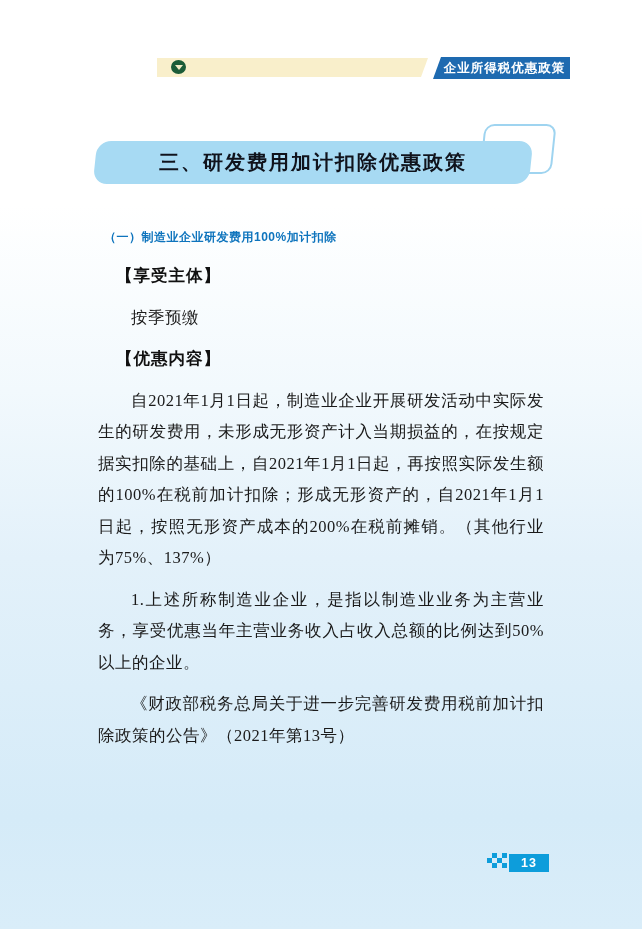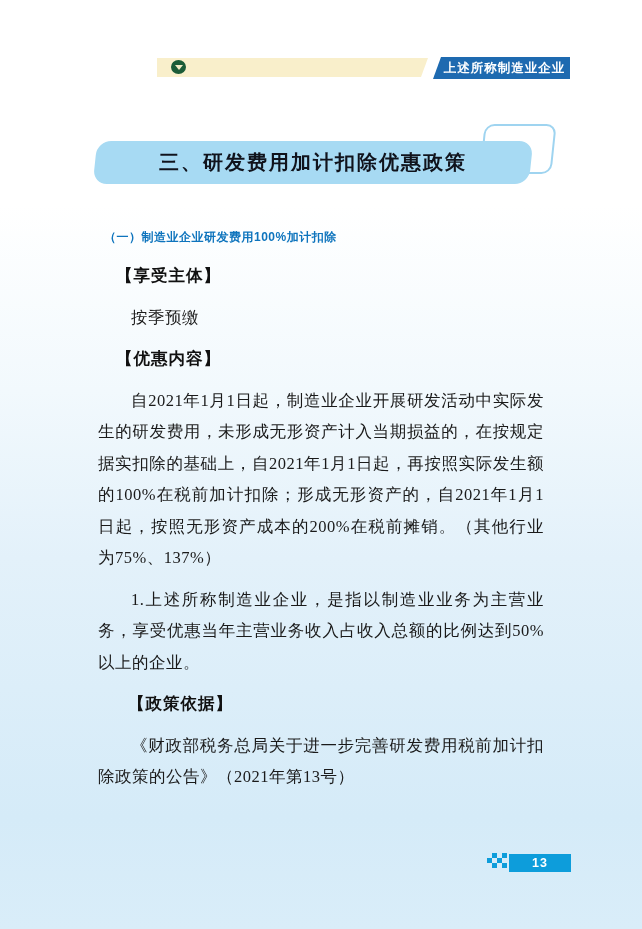--- a/index.html
+++ b/index.html
@@ -69,55 +69,54 @@
   }
   .label--indent{text-indent:30px;}
   .para{text-indent:2em;letter-spacing:0.5px;}
   
   .pixels{
     position:absolute;left:487px;top:853px;width:20px;height:15px;
     background-image:repeating-conic-gradient(#0d9ddb 0% 25%,transparent 0% 50%);
     background-size:10px 10px;
   }
   .pagenum{
-    position:absolute;left:509px;top:854px;width:62px;height:18px;
+    position:absolute;left:509px;top:854px;width:40px;height:18px;
     background:#0d9ddb;display:flex;align-items:center;justify-content:center;
   }
   .pagenum span{
     color:#ffffff;font-family:"Liberation Sans","DejaVu Sans",sans-serif;
     font-weight:bold;font-size:12.5px;letter-spacing:1px;
   }
 </style>
 </head>
 <body>
 
 <div class="page">
 
   <div class="header-bar">
     <span class="dot">
       <span class="tri"></span>
     </span>
   </div>
   <div class="header-tab">
-    <span>上述所称制造业企业</span>
+    <span>企业所得税优惠政策</span>
   </div>
 
   <div class="decor-outline"></div>
   <div class="banner">
     <span class="banner-text">三、研发费用加计扣除优惠政策</span>
   </div>
 
   <div class="content">
     <h2 class="heading">（一）制造业企业研发费用100%加计扣除</h2>
     <p class="label">【享受主体】</p>
     <p class="para">按季预缴</p>
     <p class="label">【优惠内容】</p>
     <p class="para">自2021年1月1日起，制造业企业开展研发活动中实际发生的研发费用，未形成无形资产计入当期损益的，在按规定据实扣除的基础上，自2021年1月1日起，再按照实际发生额的100%在税前加计扣除；形成无形资产的，自2021年1月1日起，按照无形资产成本的200%在税前摊销。（其他行业为75%、137%）</p>
     <p class="para">1.上述所称制造业企业，是指以制造业业务为主营业务，享受优惠当年主营业务收入占收入总额的比例达到50%以上的企业。</p>
-    <p class="label label--indent">【政策依据】</p>
     <p class="para">《财政部税务总局关于进一步完善研发费用税前加计扣除政策的公告》（2021年第13号）</p>
   </div>
 
   <div class="pixels"></div>
   <div class="pagenum">
     <span>13</span>
   </div>
 
 </div>
 

